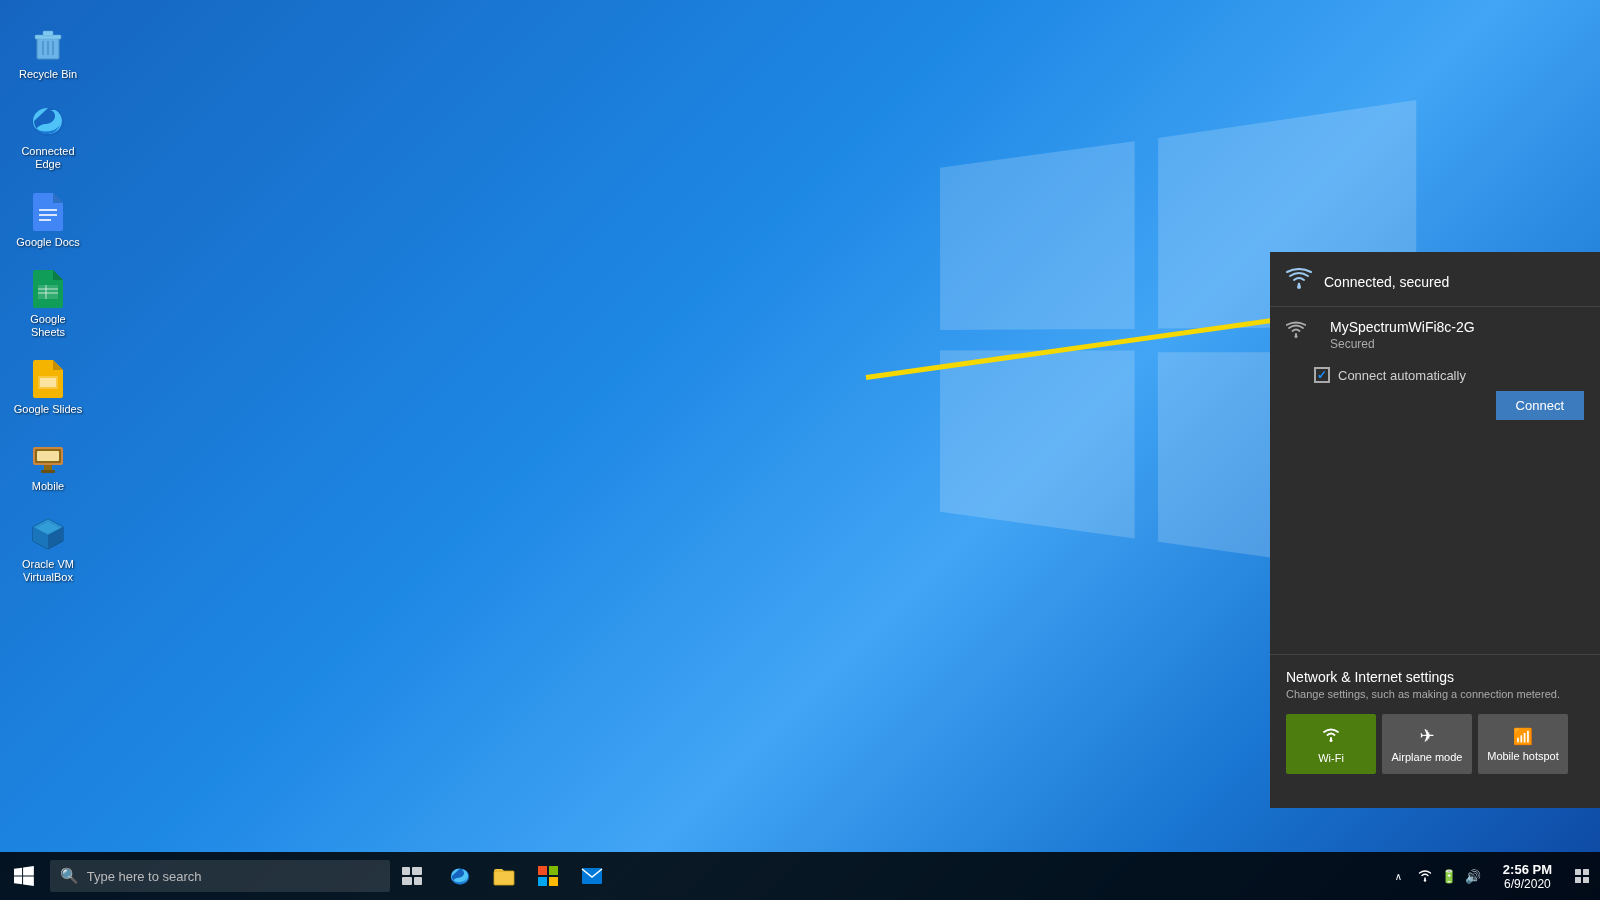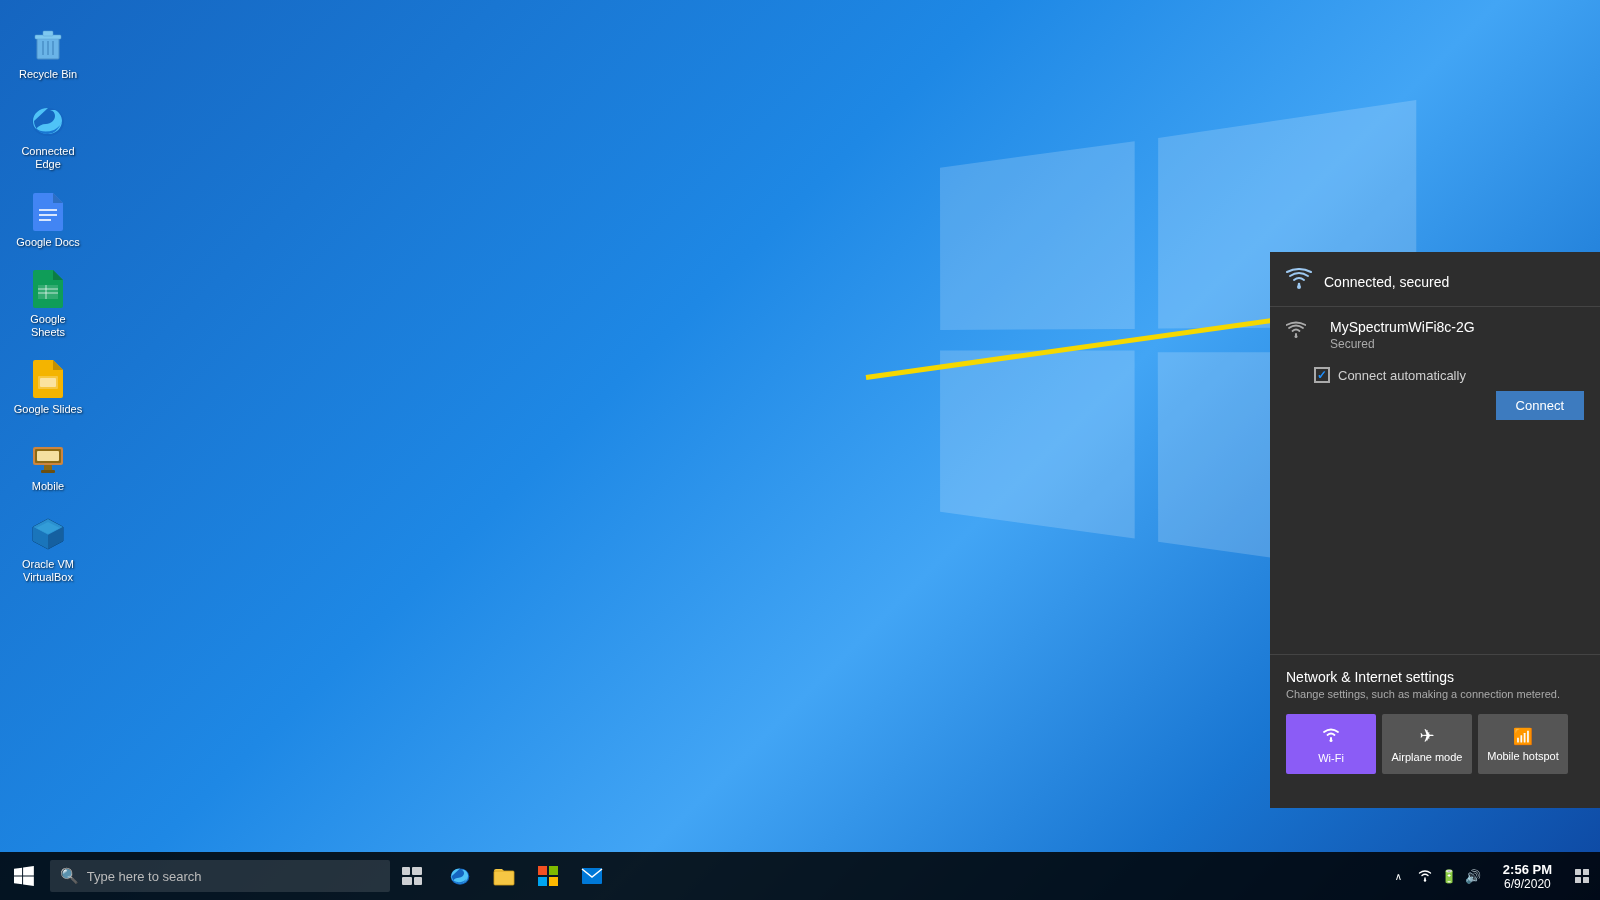--- a/index.html
+++ b/index.html
@@ -200,21 +200,21 @@
 
     .quick-actions {
       display: flex;
       gap: 6px;
       padding-bottom: 10px;
     }
 
     .quick-action-tile {
       width: 90px;
       height: 60px;
-      background: #8b5cf6;
+      background: #4d7c0f;
       display: flex;
       flex-direction: column;
       align-items: center;
       justify-content: center;
       gap: 4px;
       cursor: pointer;
       border-radius: 2px;
     }
 
     .quick-action-icon {

